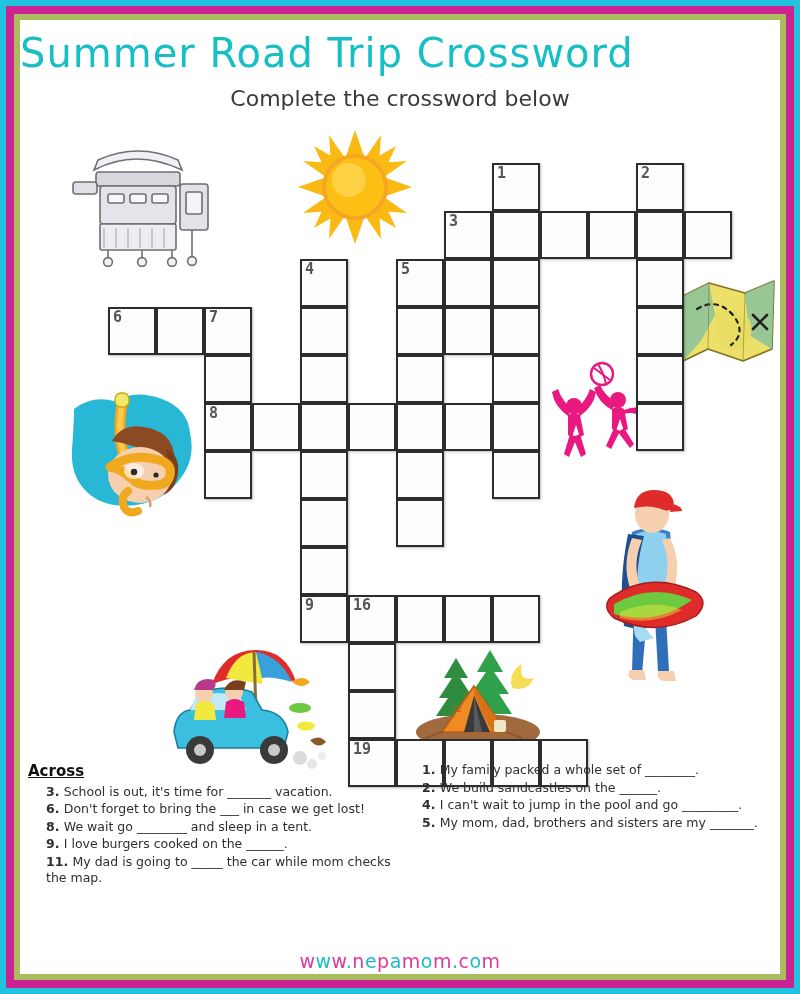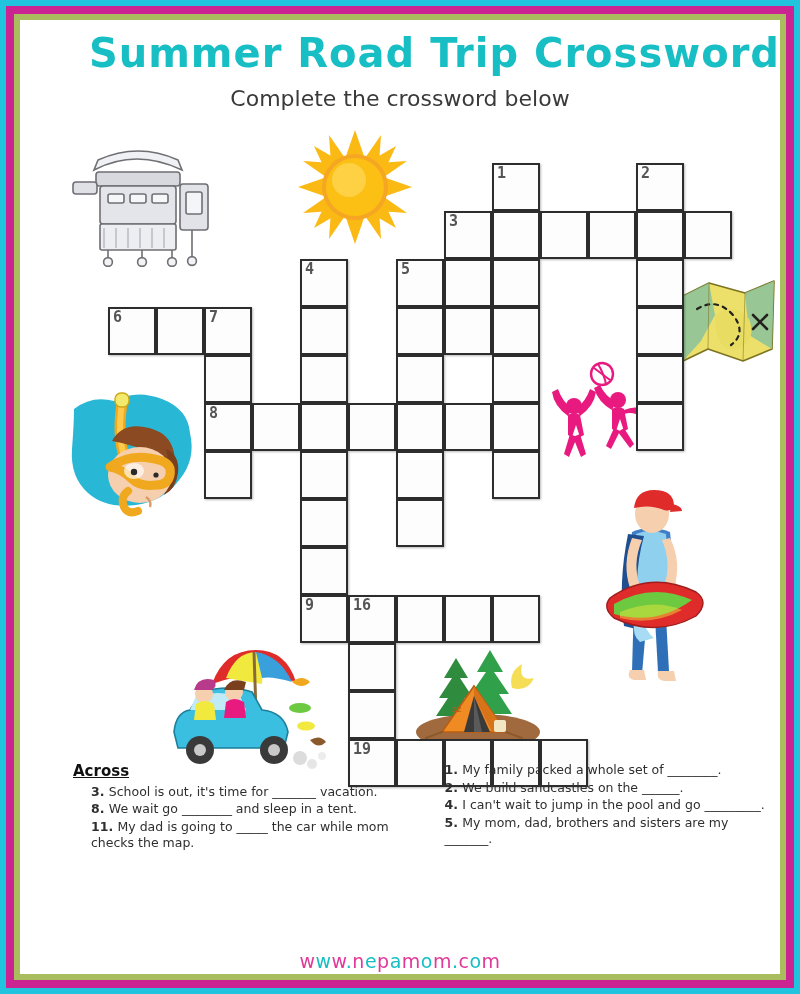--- a/index.html
+++ b/index.html
@@ -25,24 +25,24 @@
   .border-magenta{ left:6px; top:6px; right:6px; bottom:6px; border:8px solid #cc2392; }
   .border-olive  { left:14px; top:14px; right:14px; bottom:14px; border:6px solid #a9bd5e; }
   .inner {
     position:absolute; left:20px; top:20px; right:20px; bottom:20px;
     background:#ffffff; overflow:hidden;
   }
 
   
   .title {
     position:absolute; left:0; right:0; top:10px;
-    text-align:right;
+    text-align:left;
     font-family:"DejaVu Sans", sans-serif;
     font-size:40px;
-    font-weight:700;
+    font-weight:400;
     letter-spacing:1px;
     color:#17bfc4;
     white-space:nowrap;
   }
   .subtitle {
     position:absolute; left:0; right:0; top:66px;
     text-align:center;
     font-size:22px;
     color:#3a3a3a;
     font-weight:400;
@@ -68,21 +68,20 @@
 
   
   .art { position:absolute; }
 
   
   .clues {
     position:absolute; left:8px; right:8px; top:742px;
     display:flex; gap:8px;
     font-size:12.5px; color:#2f2f2f;
     line-height:1.32;
-    margin-left:45px;
   }
   .clue-col { width:50%; }
   .clue-head {
     font-weight:bold; font-size:15px;
     text-decoration:underline; margin-bottom:2px;
     color:#111;
   }
   .clue-list { list-style:none; margin:0; padding:0 0 0 18px; }
   .clue-list li { margin:0 0 1px 0; }
   .clue-list li b { font-weight:bold; }
@@ -391,21 +390,23 @@
         <div class="cell" style="left: 424px; top: 719px;"></div>
         <div class="cell" style="left: 472px; top: 719px;"></div>
         <div class="cell" style="left: 520px; top: 719px;"></div>
       </div>
 
     <div class="clues">
       <div class="clue-col">
         <div class="clue-head">Across</div>
         <ul class="clue-list" id="across-list">
             <li><b>3. </b><span>School is out, it's time for _______ vacation.</span></li>
+            <li><b>6. </b><span>Don't forget to bring the ___ in case we get lost!</span></li>
             <li><b>8. </b><span>We wait go ________ and sleep in a tent.</span></li>
+            <li><b>9. </b><span>I love burgers cooked on the ______.</span></li>
             <li><b>11. </b><span>My dad is going to _____ the car while mom checks the map.</span></li>
           </ul>
       </div>
       <div class="clue-col">
         <ul class="clue-list" id="down-list">
             <li><b>1. </b><span>My family packed a whole set of ________.</span></li>
             <li><b>2. </b><span>We build sandcastles on the ______.</span></li>
             <li><b>4. </b><span>I can't wait to jump in the pool and go _________.</span></li>
             <li><b>5. </b><span>My mom, dad, brothers and sisters are my _______.</span></li>
           </ul>

